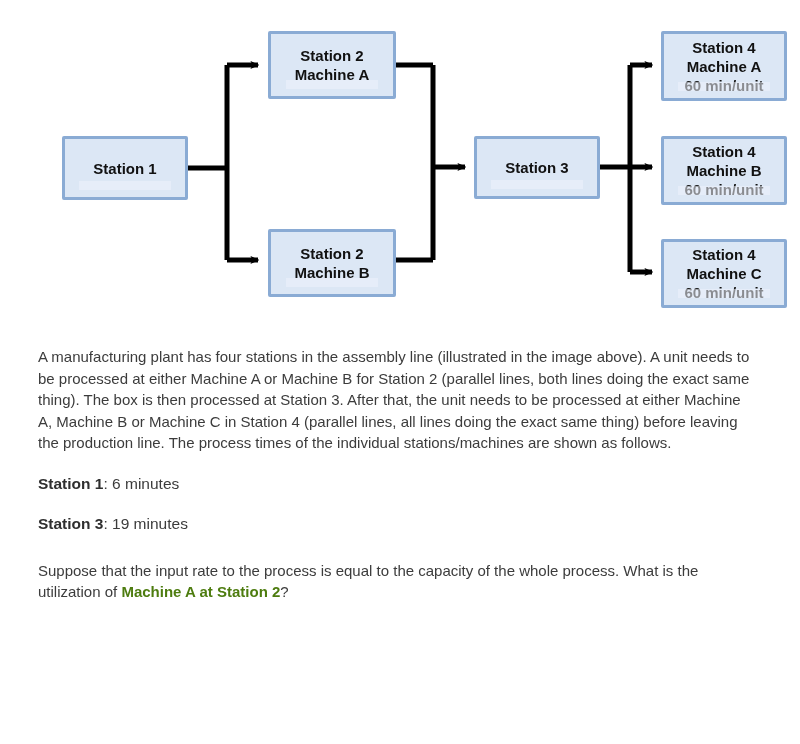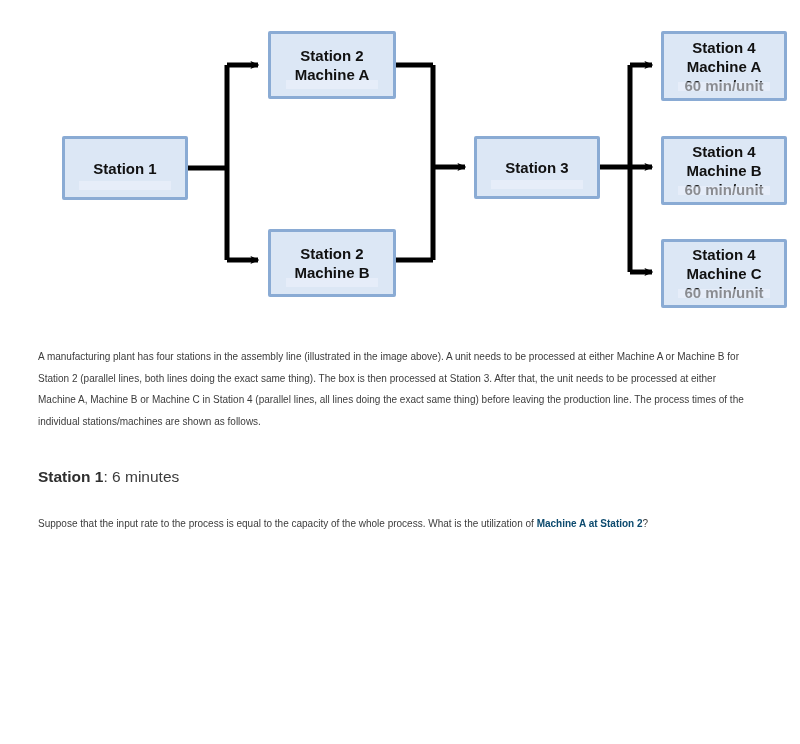--- a/index.html
+++ b/index.html
@@ -76,36 +76,36 @@
 
   
   #prose {
     position: absolute;
     left: 38px;
     top: 346px;
     width: 722px;
   }
   p {
     margin: 0;
-    font-size: 10px;
+    font-size: 15px;
     line-height: 21.5px;
     color: #3c3c3c;
   }
   #intro-paragraph { width: 718px; }
   .spec-line {
-    margin-top: 34px;
+    margin-top: 19px;
     font-size: 15.5px;
     line-height: 21.5px;
   }
   .spec-line b { color: #2f2f2f; }
   #question-paragraph {
     margin-top: 25px;
     width: 690px;
   }
-  #question-paragraph b { color: #0c4a6e; }
+  #question-paragraph b { color: #4d7c0f; }
 </style>
 </head>
 <body>
 
 <div id="flowchart">
 
   <svg id="flow-svg" viewBox="0 0 800 330">
     <defs>
       <marker id="arrow" markerWidth="9" markerHeight="9" refX="7.6" refY="4.5" orient="auto" markerUnits="userSpaceOnUse">
         <path d="M0,0.4 L9,4.5 L0,8.6 L2.2,4.5 Z" fill="#000000"></path>
@@ -181,16 +181,19 @@
 
 <div id="prose">
 
   <p id="intro-paragraph">A manufacturing plant has four stations in the assembly line (illustrated in the image above). A unit needs to be processed at either Machine A or Machine B for Station 2 (parallel lines, both lines doing the exact same thing). The box is then processed at Station 3. After that, the unit needs to be processed at either Machine A, Machine B or Machine C in Station 4 (parallel lines, all lines doing the exact same thing) before leaving the production line. The process times of the individual stations/machines are shown as follows.</p>
 
   <p class="spec-line">
     <b>Station 1</b><span>: 6 minutes</span>
   </p>
 
 
+  <p class="spec-line">
+    <b>Station 3</b><span>: 19 minutes</span>
+  </p>
 
 
   <p id="question-paragraph"><span>Suppose that the input rate to the process is equal to the capacity of the whole process. What is the utilization of </span><b>Machine A at Station 2</b><span>?</span></p>
 </div>
 
 </body></html>

